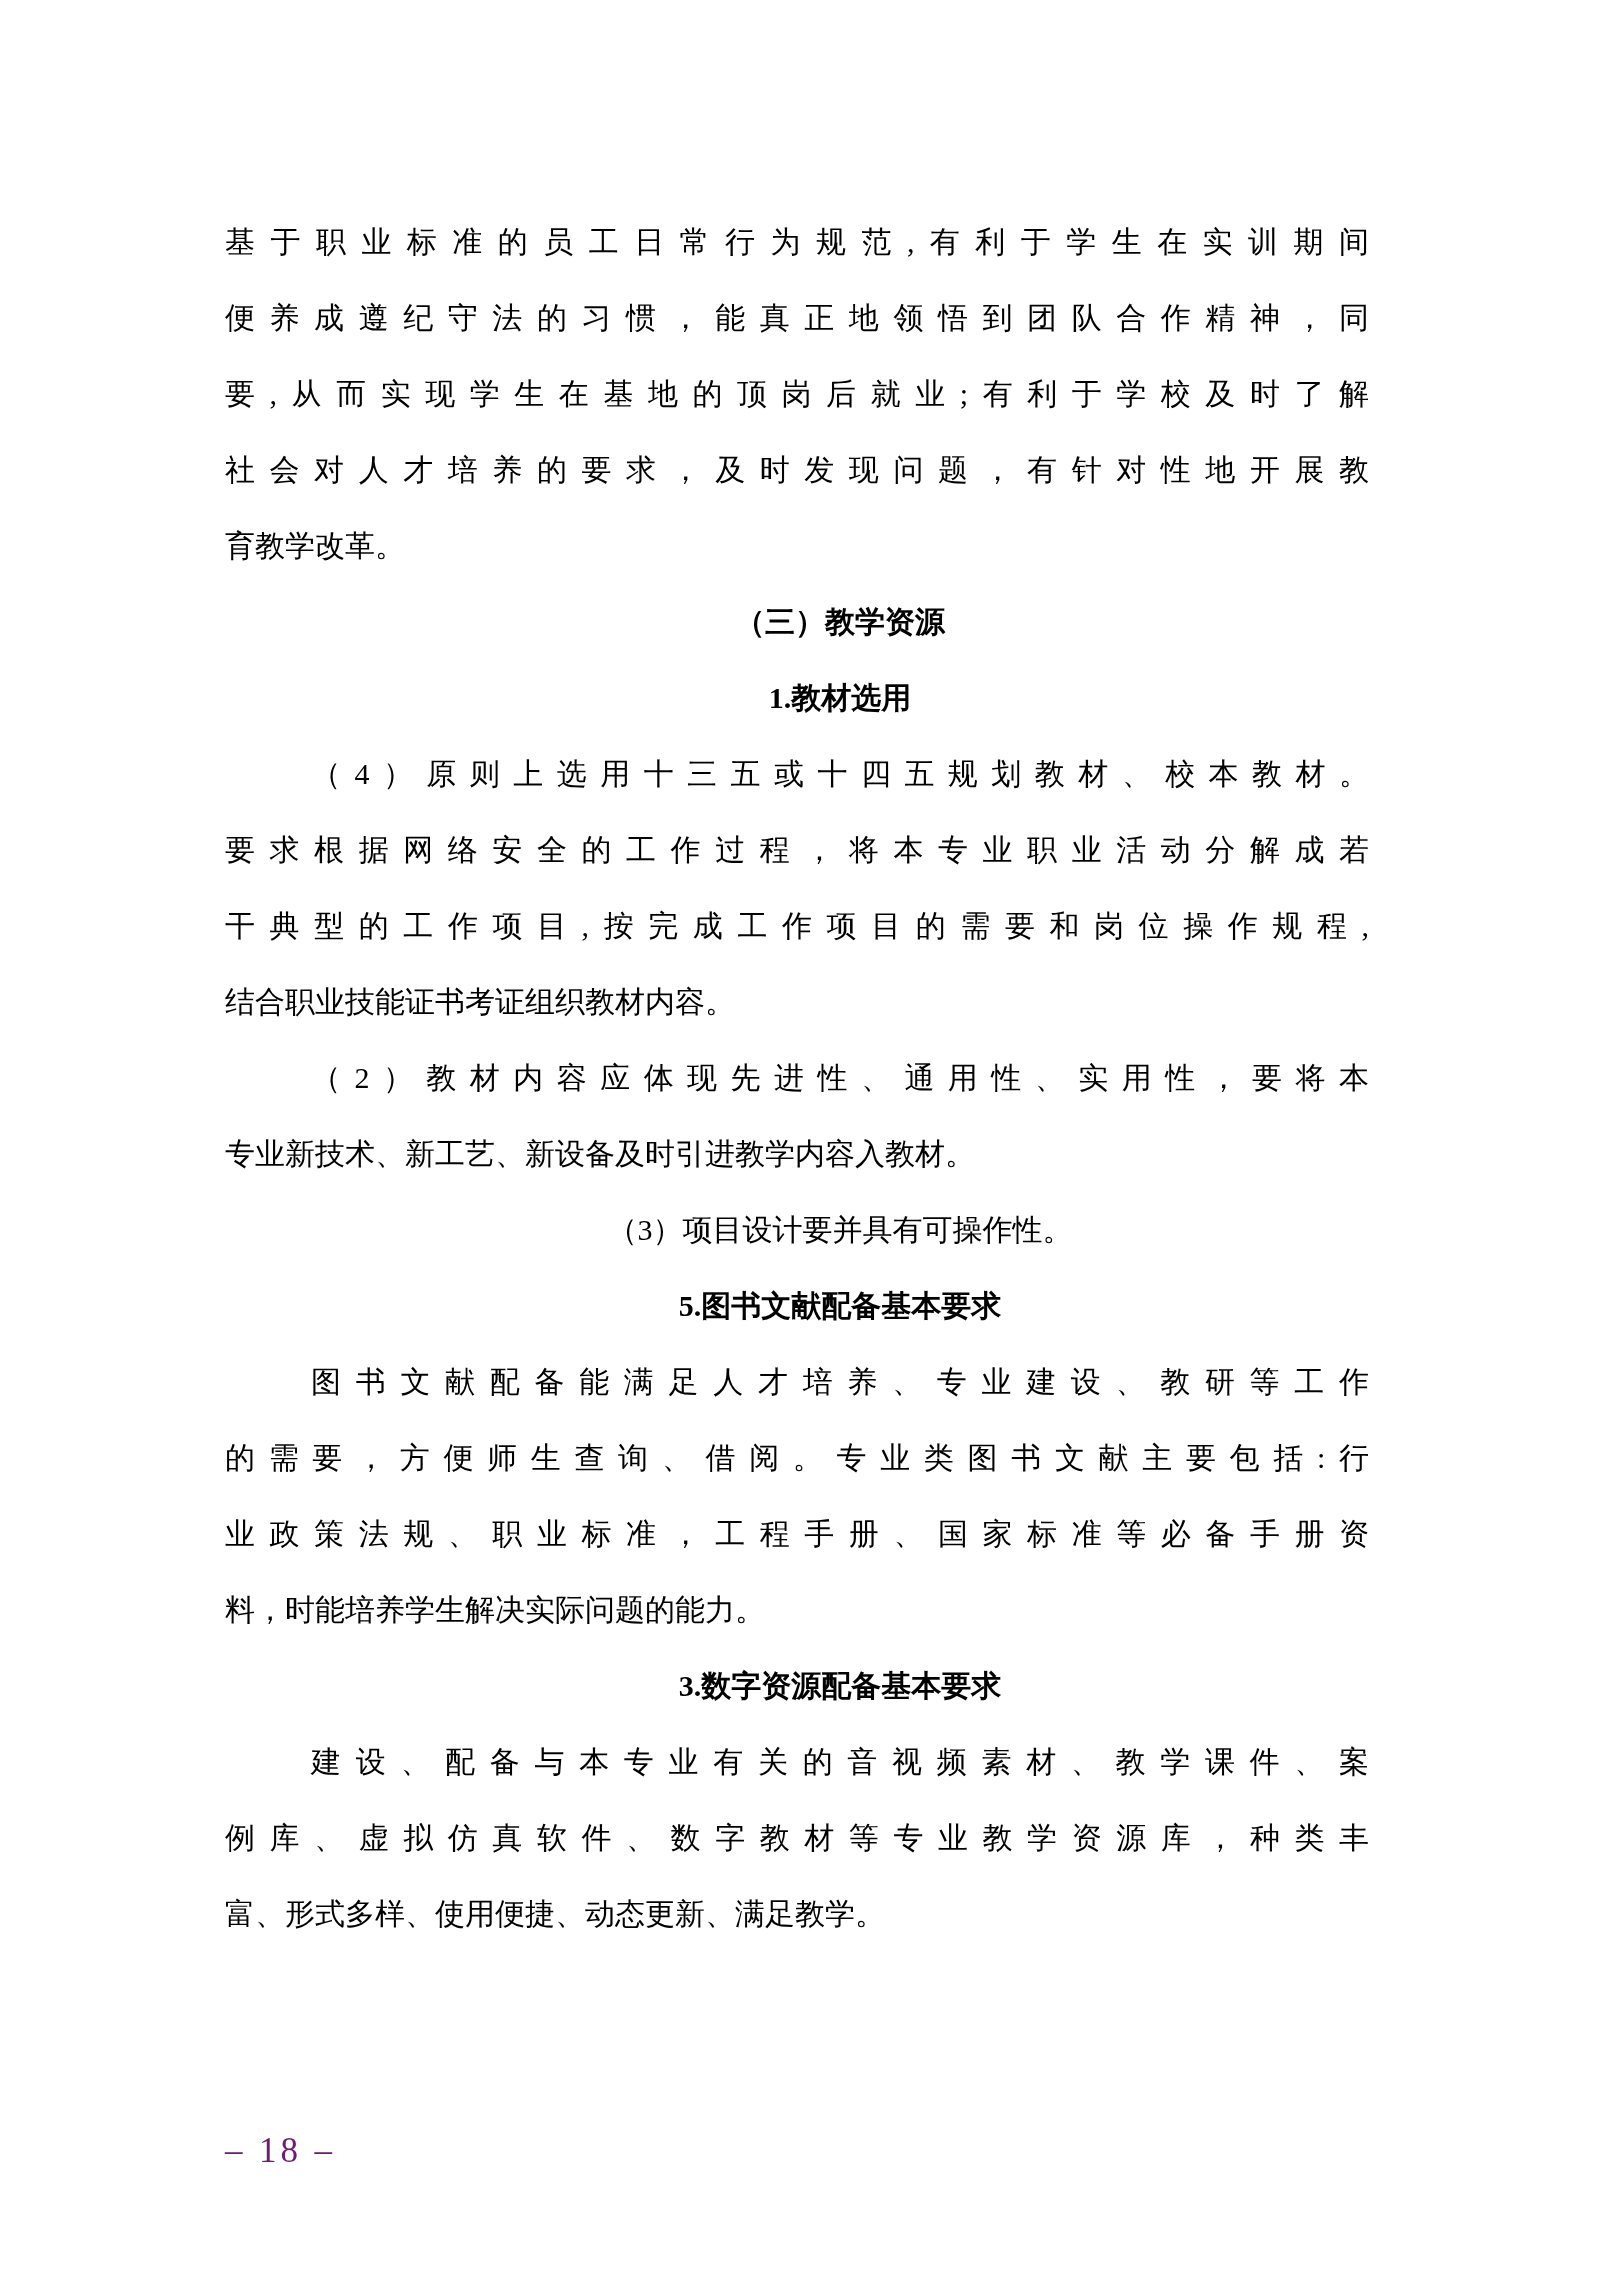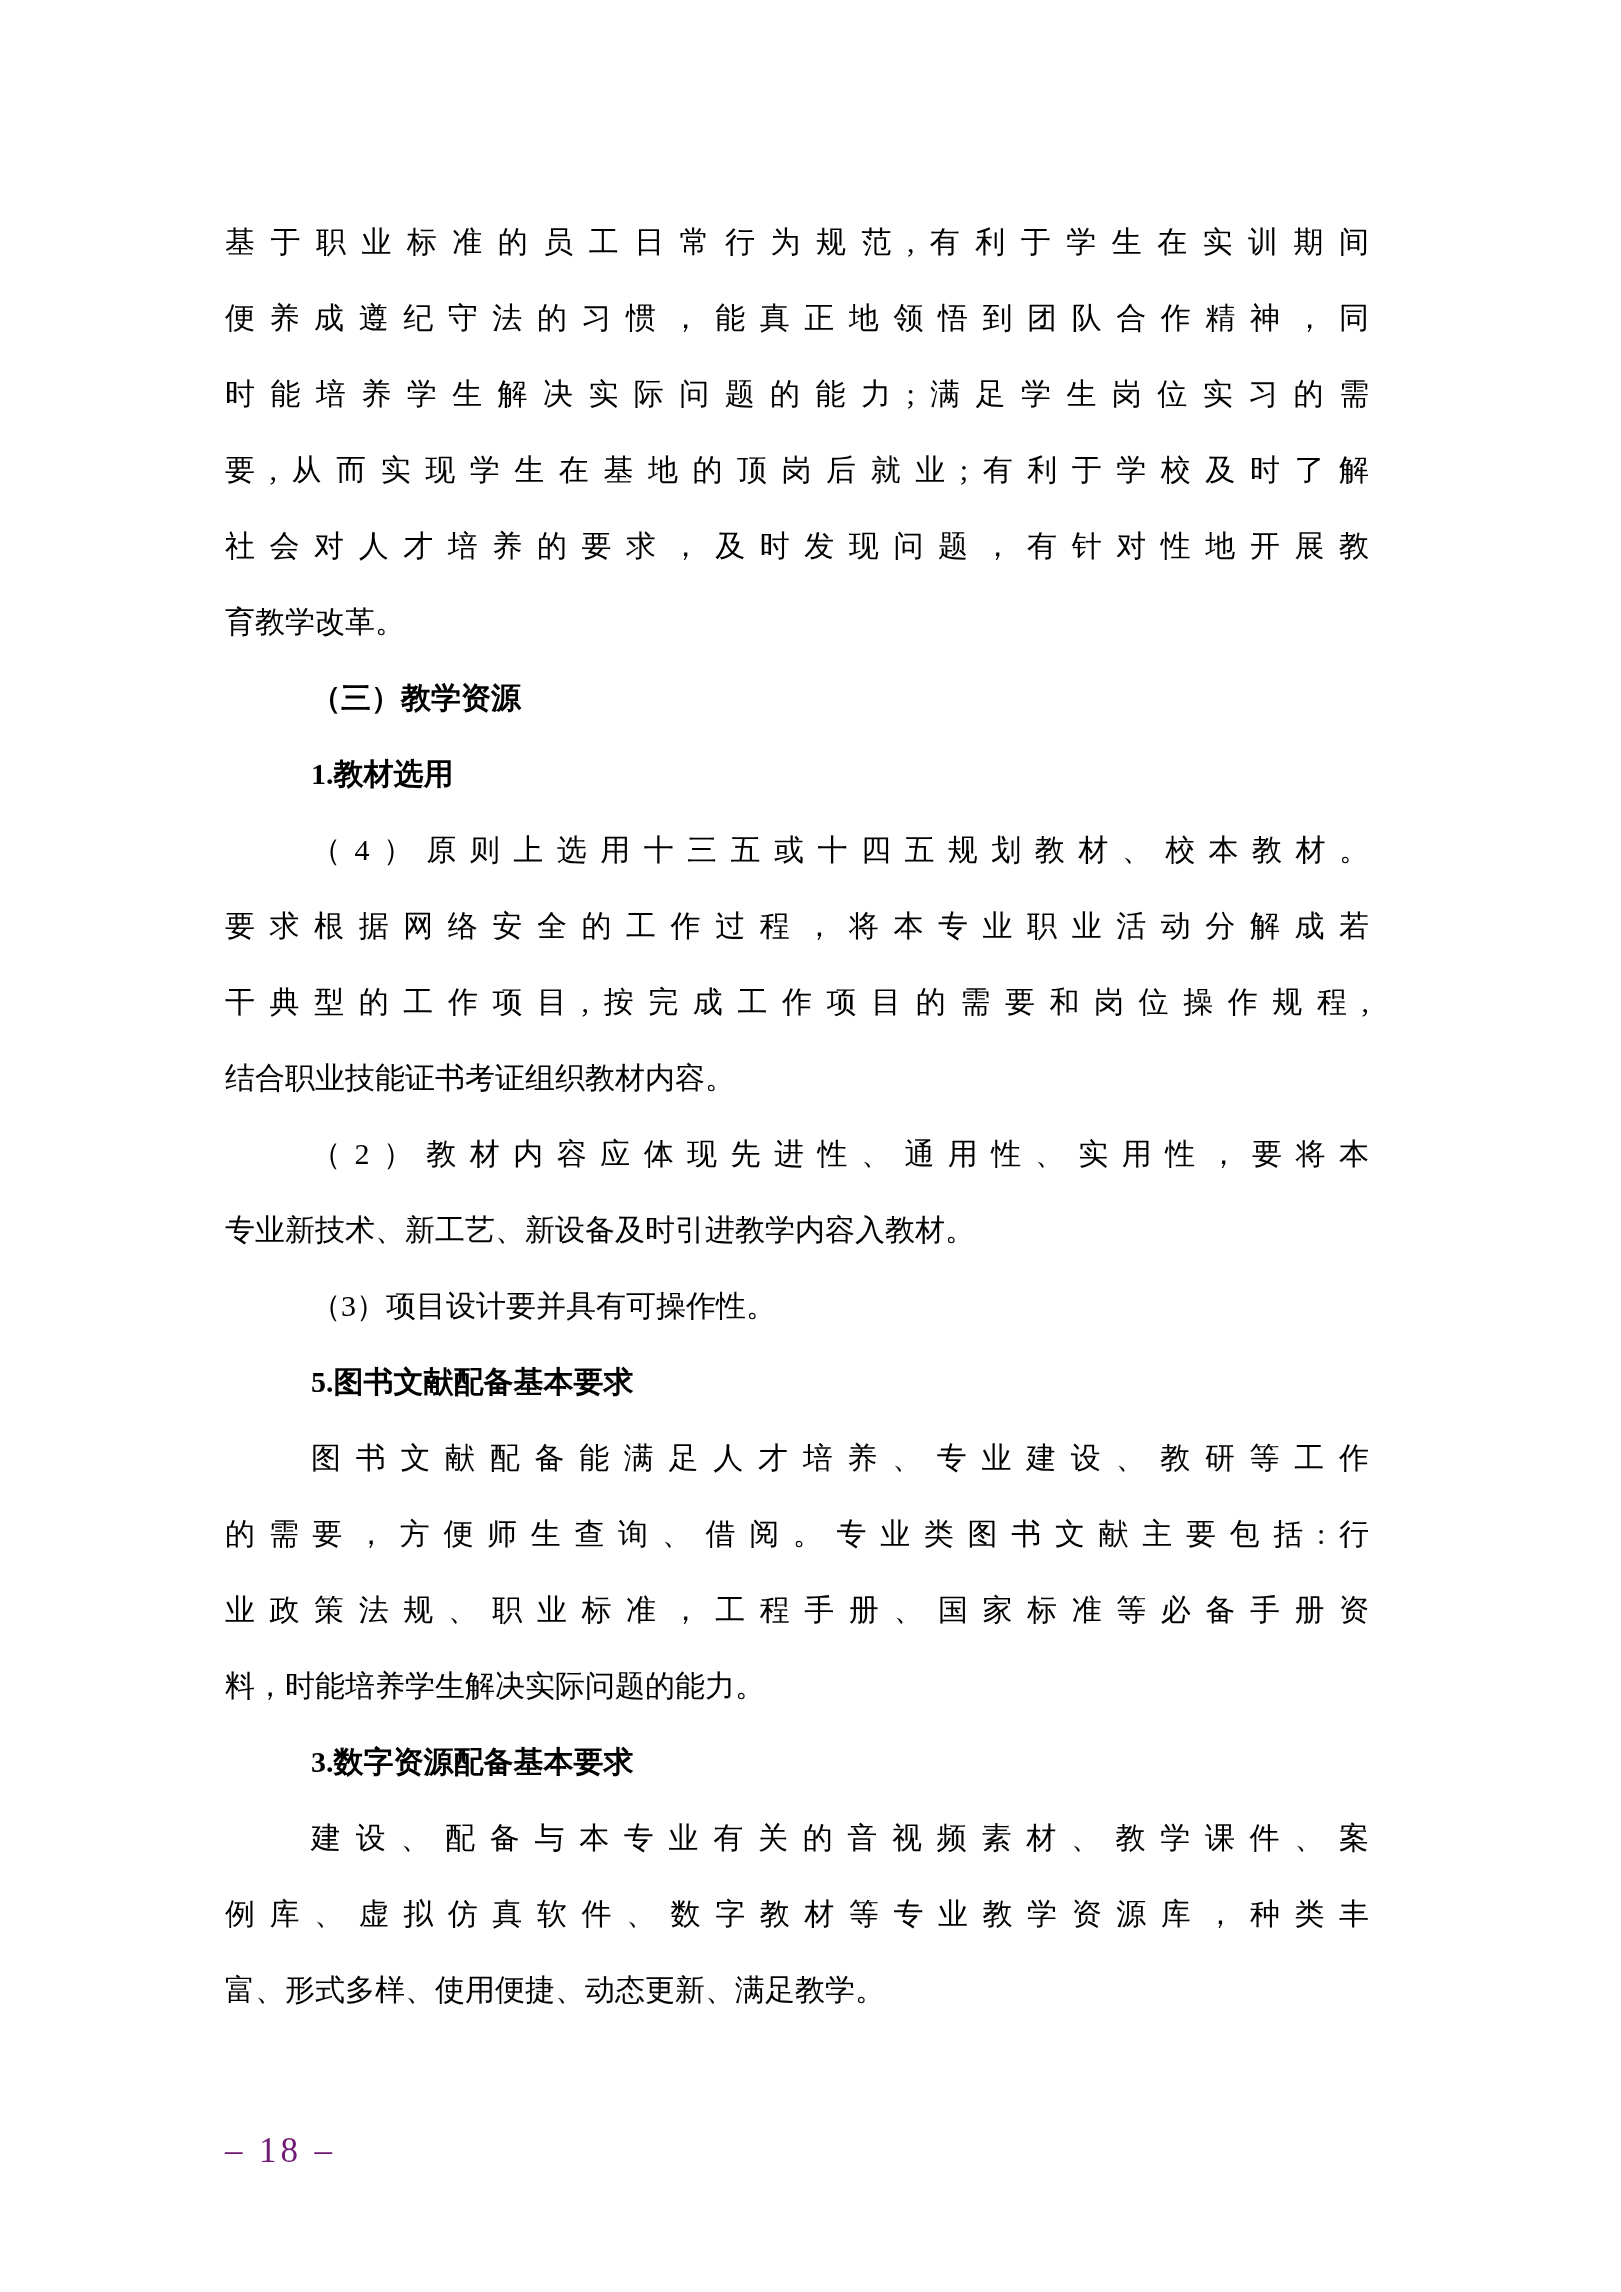--- a/index.html
+++ b/index.html
@@ -36,20 +36,21 @@
     text-align: left;
     word-break: keep-all;
   }
   .line.fill {
     text-align: justify;
     text-align-last: justify;
     text-justify: inter-ideograph;
   }
   .line.indent {
     text-indent: 86px;
+    text-align: center;
   }
   .line.bold {
     font-weight: bold;
   }
   .footer {
     position: absolute;
     left: 225px;
     top: 2129px;
     height: 43px;
     font-size: 35px;
@@ -59,21 +60,20 @@
   }
 </style>
 </head>
 <body>
 
 <div class="page">
   <div class="content">
 
   <div class="line fill">基于职业标准的员工日常行为规范,有利于学生在实训期间</div>
       <div class="line fill">便养成遵纪守法的习惯，能真正地领悟到团队合作精神，同</div>
-      <div class="line fill">时能培养学生解决实际问题的能力;满足学生岗位实习的需</div>
       <div class="line fill">要,从而实现学生在基地的顶岗后就业;有利于学校及时了解</div>
       <div class="line fill">社会对人才培养的要求，及时发现问题，有针对性地开展教</div>
       <div class="line">育教学改革。</div>
       <div class="line indent bold">（三）教学资源</div>
       <div class="line indent bold">1.教材选用</div>
       <div class="line fill indent">（4）原则上选用十三五或十四五规划教材、校本教材。</div>
       <div class="line fill">要求根据网络安全的工作过程，将本专业职业活动分解成若</div>
       <div class="line fill">干典型的工作项目,按完成工作项目的需要和岗位操作规程,</div>
       <div class="line">结合职业技能证书考证组织教材内容。</div>
       <div class="line fill indent">（2）教材内容应体现先进性、通用性、实用性，要将本</div>

